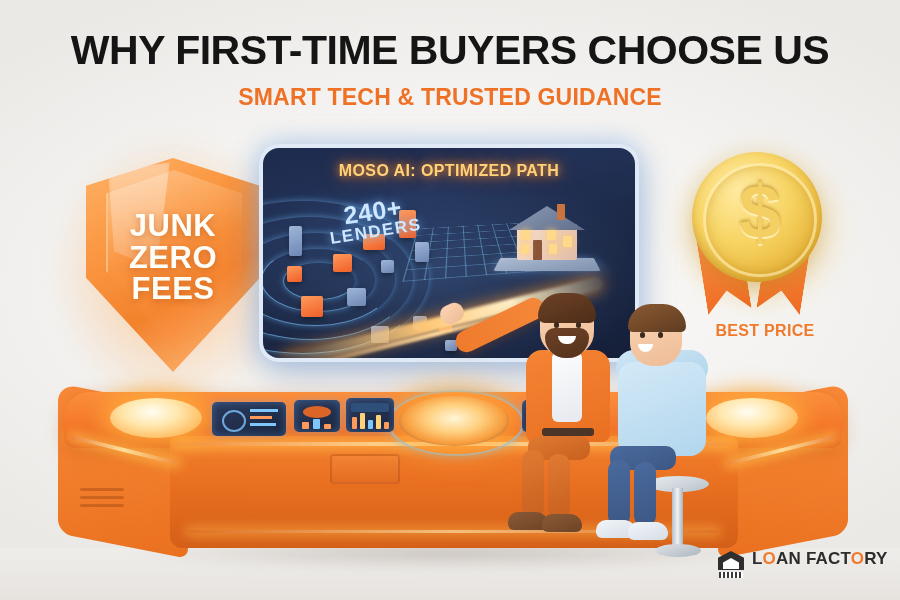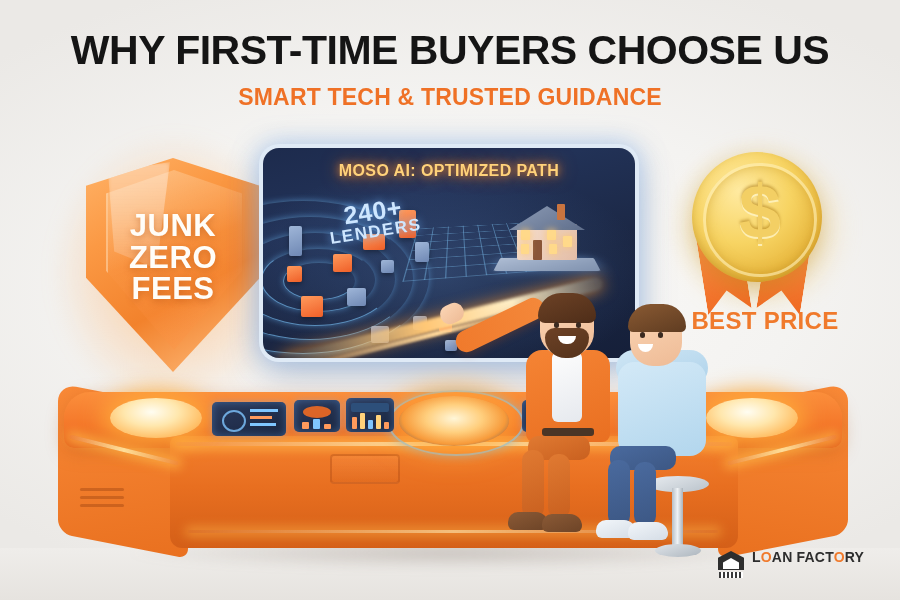--- a/index.html
+++ b/index.html
@@ -148,21 +148,21 @@
   .coin-dollar{
     position:absolute;left:0;right:0;top:26px;text-align:center;
     font-size:76px;font-weight:bold;color:#f3cf64;line-height:1;
     text-shadow:0 2px 0 rgba(255,245,200,.8),0 -2px 3px rgba(170,120,20,.55);
   }
   .guarantee{
     position:absolute;left:660px;top:308px;width:210px;text-align:center;
     color:#f07a2c;font-weight:bold;line-height:1.0;
   }
   .guarantee .g1{font-size:35px;letter-spacing:-0.5px;}
-  .guarantee .g2{font-size:24px;letter-spacing:0.3px;margin-top:1px;}
+  .guarantee .g2{font-size:16px;letter-spacing:0.3px;margin-top:15px;}
   .guarantee .g3{font-size:20px;letter-spacing:0.3px;}
   
   .desk{position:absolute;left:58px;top:392px;width:790px;height:175px;}
   .desk-top{
     position:absolute;left:6px;top:0;width:778px;height:56px;
     background:linear-gradient(180deg,#fb8f3c 0%,#f4772a 60%,#e4661f 100%);
     border-radius:26px 26px 10px 10px;
     box-shadow:0 5px 18px rgba(190,90,25,.35);
   }
   .desk-left{
@@ -260,21 +260,21 @@
   }
   
   .footer{position:absolute;left:718px;top:549px;width:170px;height:44px;}
   .ehl{position:absolute;left:0;top:2px;width:26px;height:26px;}
   .ehl-house{width:26px;height:19px;background:#2e2e2e;
     clip-path:polygon(50% 0,100% 36%,100% 100%,0 100%,0 36%);}
   .ehl-inner{position:absolute;left:5px;top:7px;width:16px;height:11px;background:#fff;
     clip-path:polygon(50% 0,100% 42%,100% 100%,0 100%,0 42%);}
   .ehl-bars{position:absolute;left:1px;top:21px;width:24px;height:6px;
     background:repeating-linear-gradient(90deg,#3a3a3a 0 2px,#fff 2px 4px);}
-  .brand{position:absolute;left:34px;top:0px;font-size:14px;font-weight:bold;color:#2d2d2d;letter-spacing:0.2px;}
+  .brand{position:absolute;left:34px;top:0px;font-size:17px;font-weight:bold;color:#2d2d2d;letter-spacing:0.2px;}
   .brand .o{color:#f07a2c;}
   .license{position:absolute;left:34px;top:21px;font-size:11px;color:#4a4a4a;letter-spacing:0.2px;}
 </style>
 </head>
 <body>
 
 <div id="stage">
 
   <div class="floor"></div>
   <div class="floor-shadow"></div>

